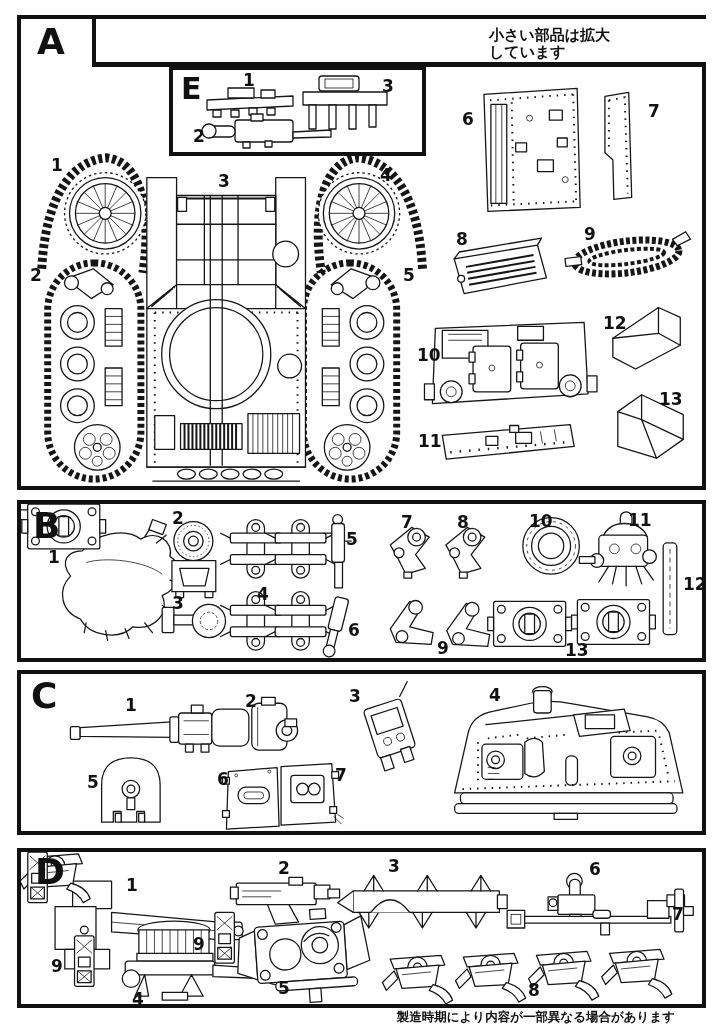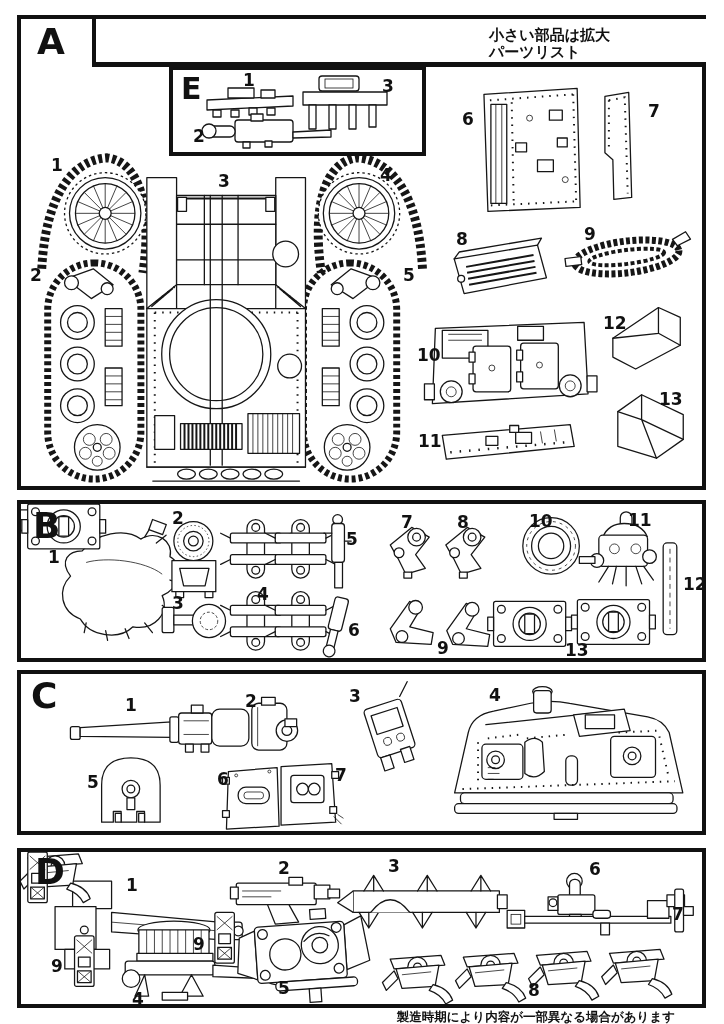--- a/index.html
+++ b/index.html
@@ -27,21 +27,21 @@
 </style>
 </head>
 <body>
 
 <div id="page">
 
   <div class="box" style="left:17px;top:15px;width:689px;height:475px;">
     <div id="titlebar">
       <span id="size-note">
         <span>小さい部品は拡大</span><br>
-        <span>パーツリスト</span>
+        <span>しています</span>
       </span>
     </div>
     <span class="slabel" style="left:16px;top:5px;">A</span>
 
     <svg width="681" height="467" viewBox="0 0 685 471">
 
       <g id="a1">
         <path class="trk" d="M20 252 C24 176 52 142 86 140 C118 144 132 188 122 256"></path>
         <circle class="lw" cx="84" cy="196" r="41" stroke-dasharray="2.5 3" stroke-width="3"></circle>
         <circle class="lw" cx="84" cy="196" r="36"></circle>

